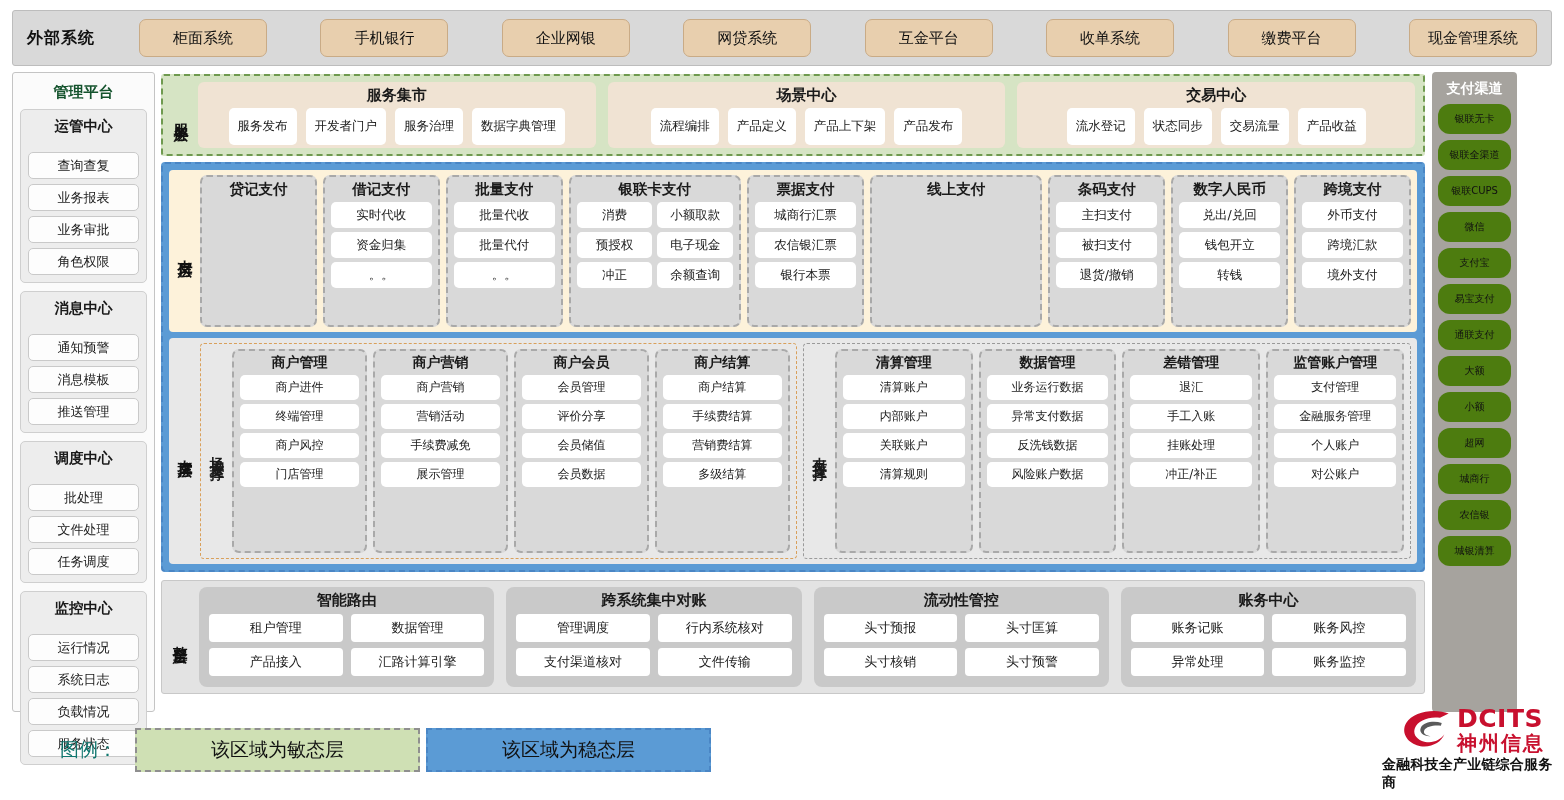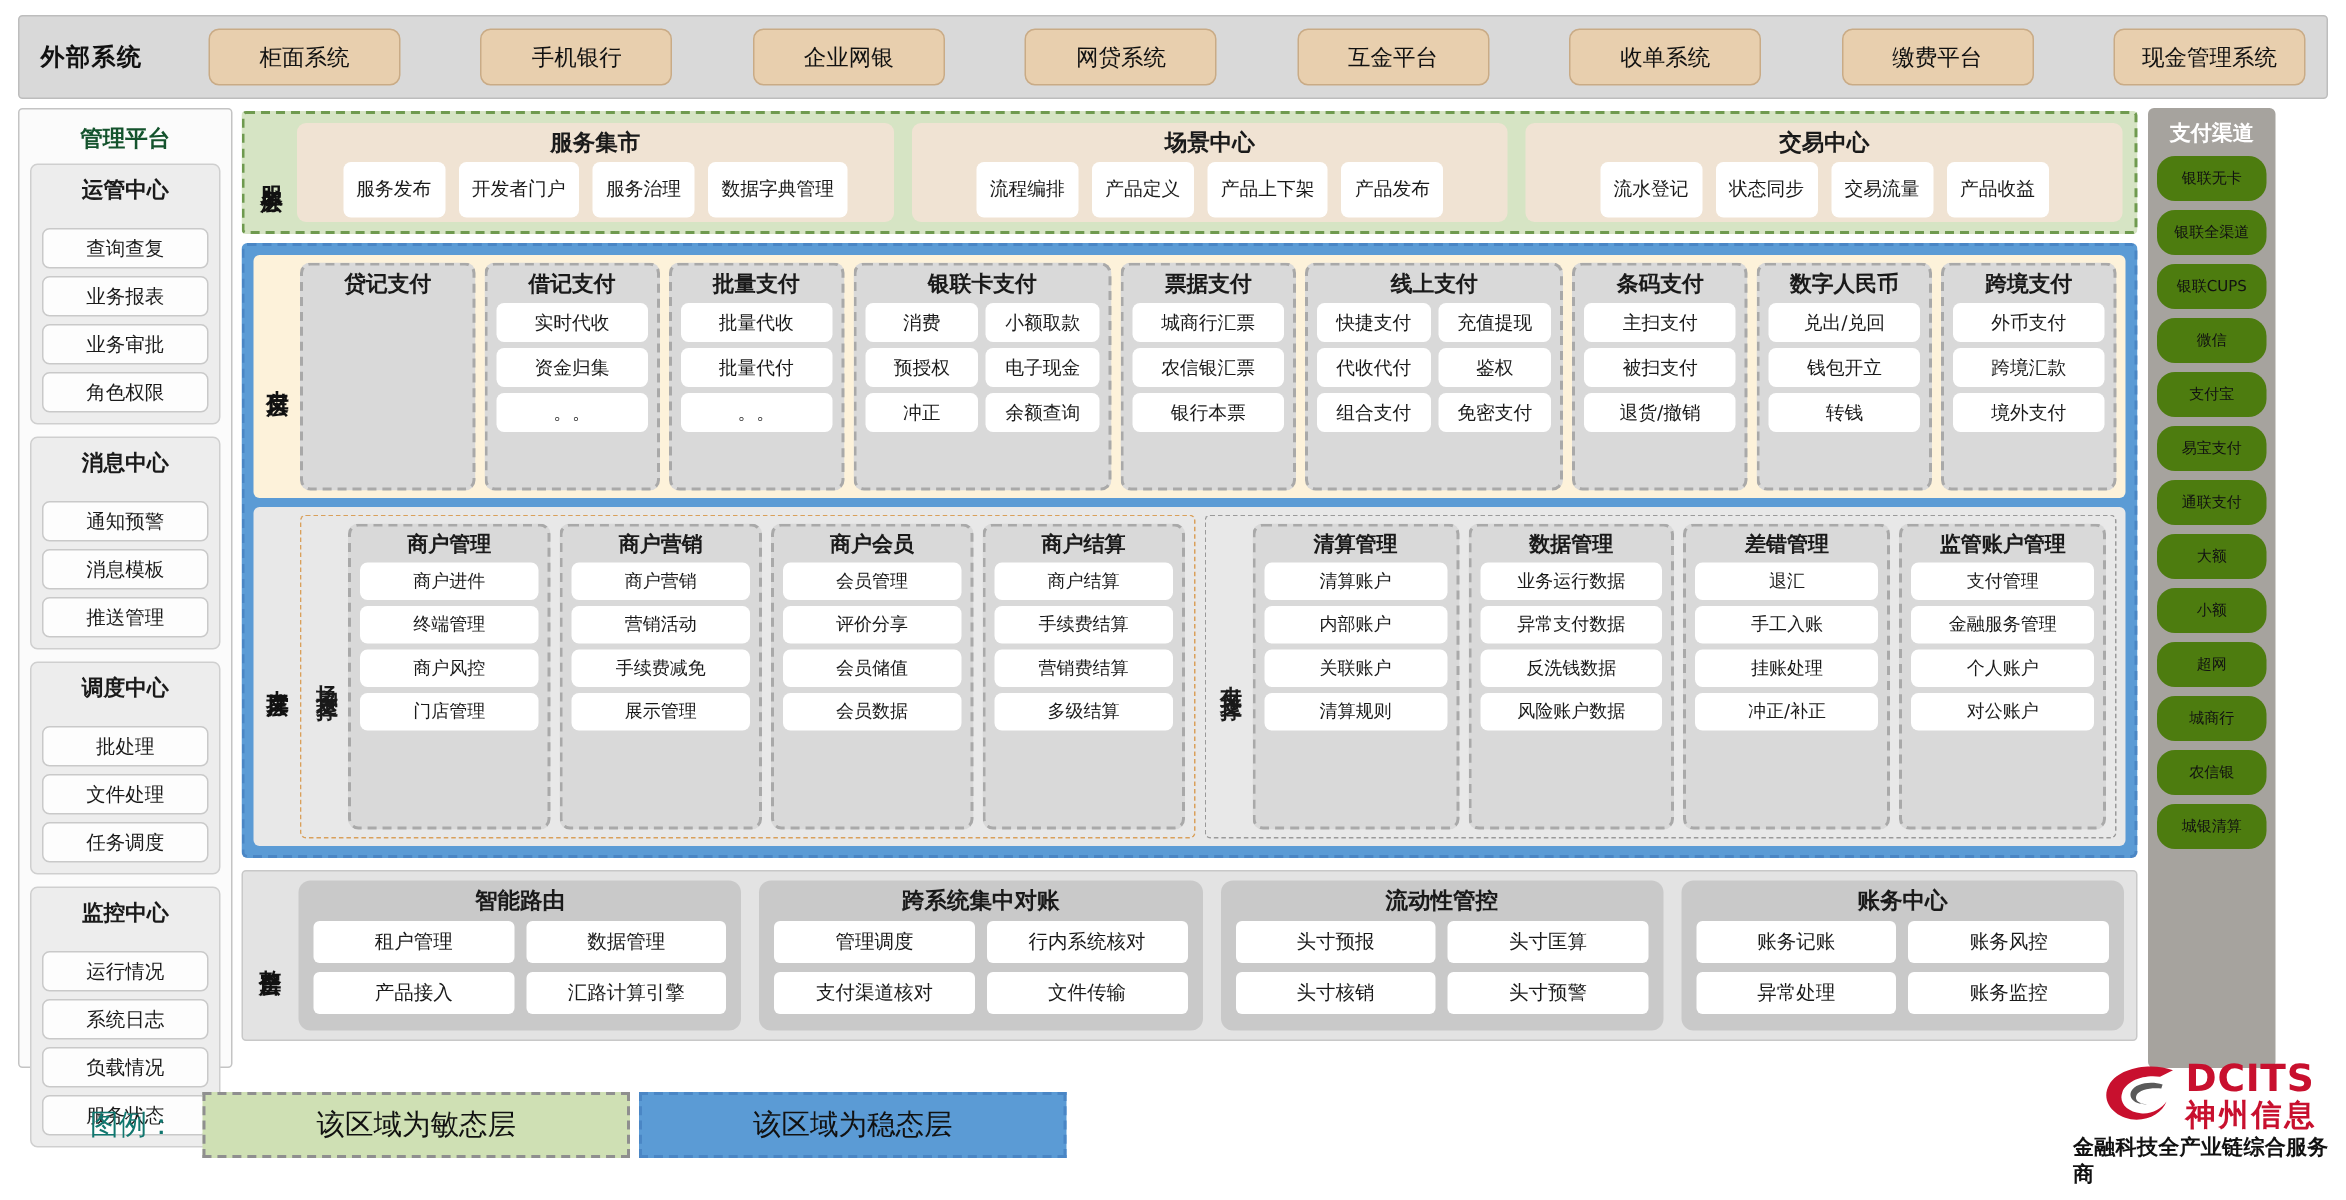--- a/index.html
+++ b/index.html
@@ -319,28 +319,20 @@
           <div class="paycol" style="flex: 1 1 0%;">
             <div class="paycol-title">票据支付</div>
             <div class="paycol-items">
               <div class="pchip">城商行汇票</div>
               <div class="pchip">农信银汇票</div>
               <div class="pchip">银行本票</div>
             </div>
           </div>
           <div class="paycol" style="flex: 1.55 1 0%;">
             <div class="paycol-title">线上支付</div>
-            <div class="paycol-items two">
-              <div class="pchip">快捷支付</div>
-              <div class="pchip">充值提现</div>
-              <div class="pchip">代收代付</div>
-              <div class="pchip">鉴权</div>
-              <div class="pchip">组合支付</div>
-              <div class="pchip">免密支付</div>
-            </div>
           </div>
           <div class="paycol" style="flex: 1 1 0%;">
             <div class="paycol-title">条码支付</div>
             <div class="paycol-items">
               <div class="pchip">主扫支付</div>
               <div class="pchip">被扫支付</div>
               <div class="pchip">退货/撤销</div>
             </div>
           </div>
           <div class="paycol" style="flex: 1 1 0%;">

